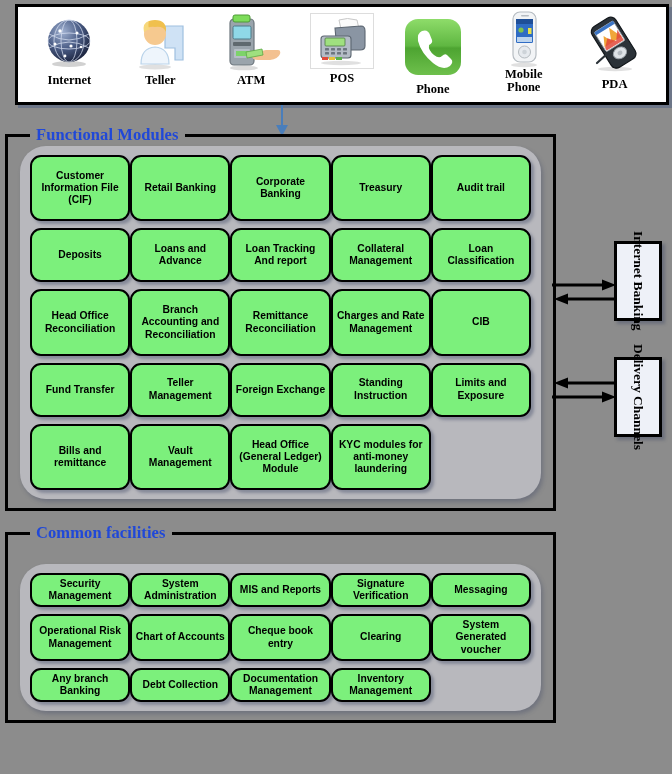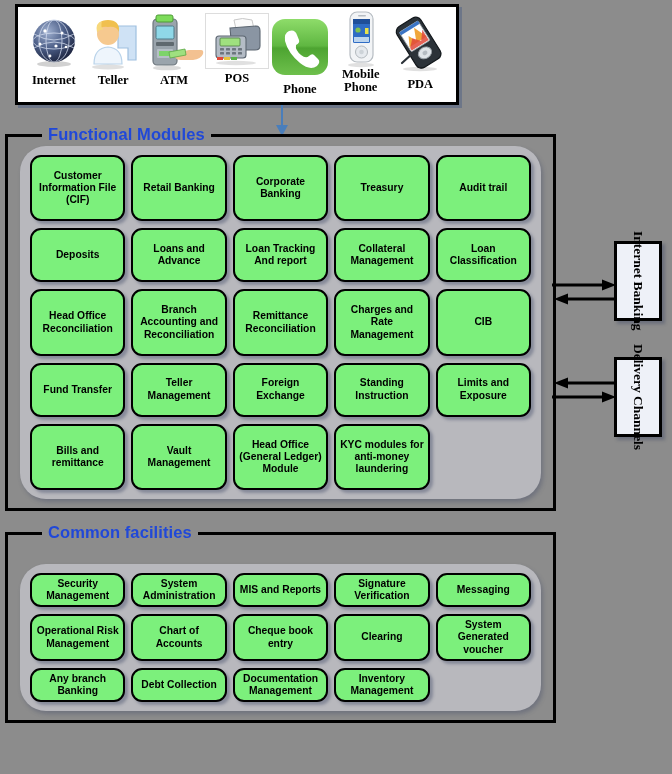--- a/index.html
+++ b/index.html
@@ -13,21 +13,21 @@
     font-family: "Liberation Sans", sans-serif;
     position: relative;
     overflow: hidden;
   }
 
   
   #channels-panel {
     position: absolute;
     left: 15px;
     top: 4px;
-    width: 444px;
+    width: 654px;
     height: 101px;
     background: #ffffff;
     border: 3px solid #000000;
     box-sizing: border-box;
     box-shadow: 3px 3px 0 rgba(70,90,130,0.45);
   }
   #channels-row {
     display: flex;
     width: 100%;
     height: 100%;
@@ -84,24 +84,24 @@
   
   .group-box {
     position: absolute;
     border: 3px solid #000000;
     box-sizing: border-box;
     background: transparent;
   }
   .group-title {
     position: absolute;
     top: -12px;
-    left: 34px;
+    left: 22px;
     background: #8c8c8c;
     padding: 0 6px;
-    font-family: Liberation Sans, sans-serif;
+    font-family: Liberation Serif, serif;
     font-weight: bold;
     font-size: 16.5px;
     color: #2048d8;
     white-space: nowrap;
     letter-spacing: 0.1px;
   }
 
   #functional-group {
     left: 5px;
     top: 134px;
@@ -134,21 +134,21 @@
     right: 12px;
     bottom: 9px;
     margin-top: 20px;
   }
 
   .module-grid {
     position: absolute;
     left: 0; top: 0; right: 0; bottom: 0;
     display: grid;
     grid-template-columns: repeat(5, 1fr);
-    gap: 7px 6px;
+    gap: 7px 0;
     padding: 9px 10px;
     box-sizing: border-box;
   }
 
   .module-box {
     background: #7cf07c;
     border: 2.5px solid #000000;
     border-radius: 11px;
     display: flex;
     align-items: center;

